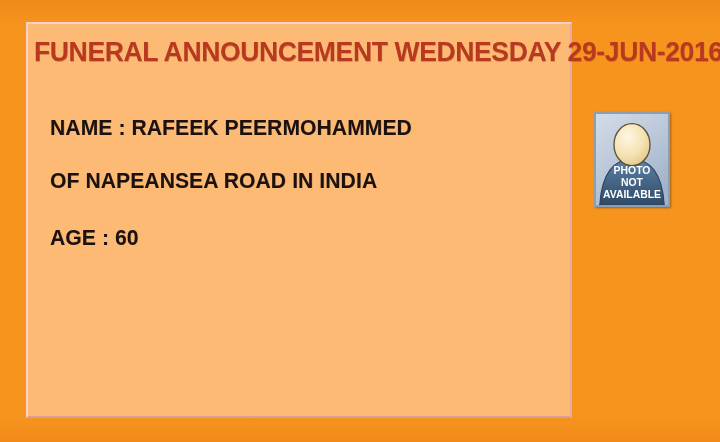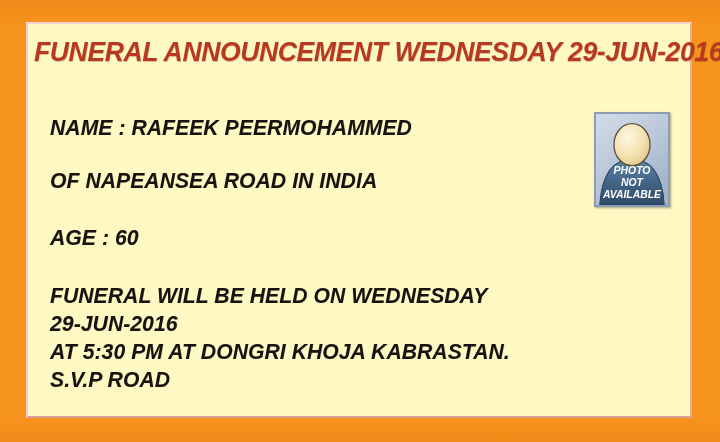--- a/index.html
+++ b/index.html
@@ -30,30 +30,29 @@
     inset: 0;
     background: linear-gradient(180deg, #f08a18 0%, #f7941e 6%, #f7941e 94%, #f08a18 100%);
     pointer-events: none;
   }
 
   
   #card {
     position: absolute;
     left: 26px;
     top: 22px;
-    width: 666px;
+    width: 546px;
     height: 396px;
-    background: #fef9c3;
+    background: #fdba74;
     border-left: 2px solid #fbd2cf;
     border-top: 2px solid #fbd2cf;
     border-right: 2px solid #e9a9a4;
     border-bottom: 2px solid #d9a09b;
     box-sizing: border-box;
     z-index: 2;
-    font-style: italic;
   }
 
   
   #title {
     position: absolute;
     left: 6px;
     top: 12px;
     width: 656px;
     color: #b8391f;
     font-size: 27.5px;
@@ -133,26 +132,20 @@
   <div id="card">
 
     <div id="title">FUNERAL ANNOUNCEMENT WEDNESDAY 29-JUN-2016</div>
 
     <div class="body-line" id="line-name">NAME : RAFEEK PEERMOHAMMED</div>
 
     <div class="body-line" id="line-address">OF NAPEANSEA ROAD IN INDIA</div>
 
     <div class="body-line" id="line-age">AGE : 60</div>
 
-    <div id="lower-block">
-      <div class="lower-line">FUNERAL WILL BE HELD ON WEDNESDAY</div>
-      <div class="lower-line">29-JUN-2016</div>
-      <div class="lower-line">AT 5:30 PM AT DONGRI KHOJA KABRASTAN.</div>
-      <div class="lower-line">S.V.P ROAD</div>
-    </div>
 
     <div id="photo-placeholder">
       <svg id="photo-svg" viewBox="0 0 76 95" preserveAspectRatio="none">
         <defs>
           <linearGradient id="bgGrad" x1="0" y1="0" x2="0.6" y2="1">
             <stop offset="0%" stop-color="#d3dbe8"></stop>
             <stop offset="50%" stop-color="#bcc9da"></stop>
             <stop offset="100%" stop-color="#a2b4cb"></stop>
           </linearGradient>
           <radialGradient id="headGrad" cx="0.38" cy="0.32" r="0.78">

